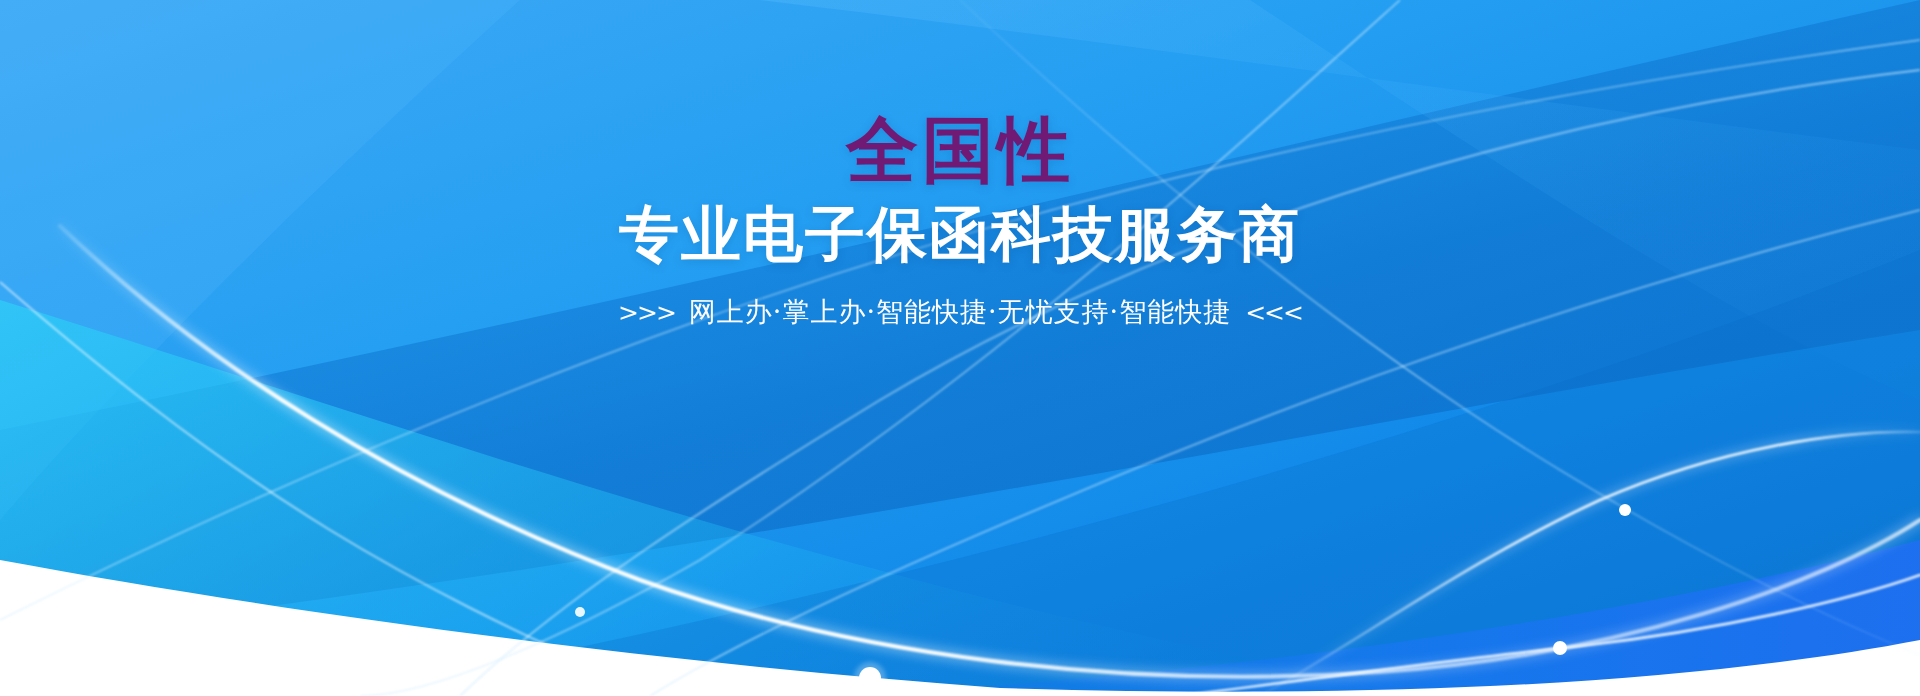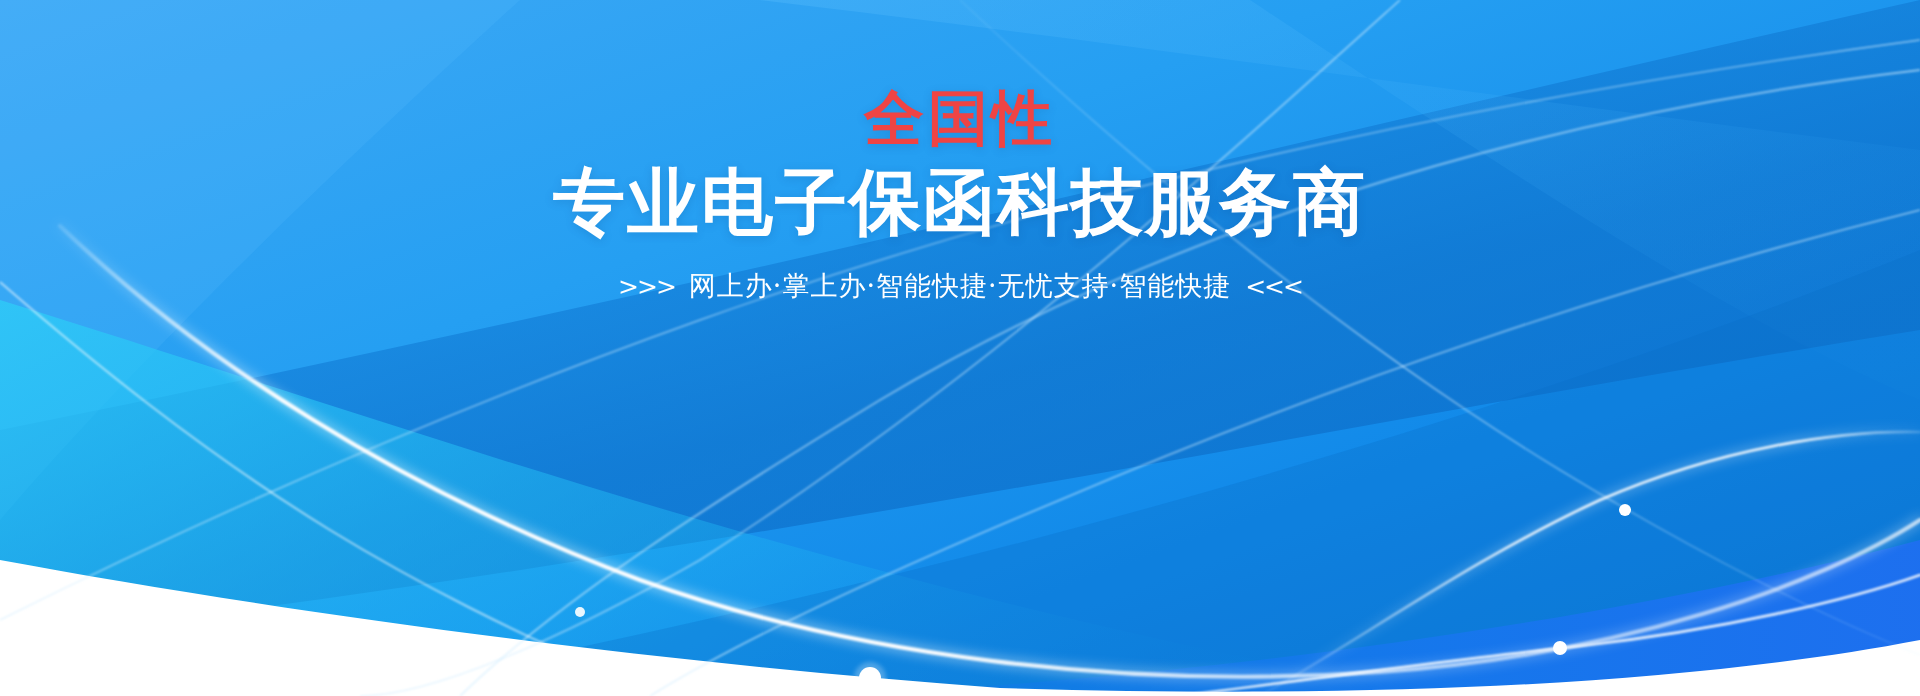--- a/index.html
+++ b/index.html
@@ -31,37 +31,37 @@
     width:1920px;
     height:696px;
     display:flex;
     flex-direction:column;
     align-items:center;
     justify-content:flex-start;
     pointer-events:none;
   }
 
   .title-line1{
-    margin-top:88px;
+    margin-top:114px;
     font-family:"DejaVu Sans","Liberation Sans",sans-serif;
     font-weight:bold;
-    font-size:60px;
+    font-size:72px;
     line-height:1.0;
     letter-spacing:4px;
-    color:#ef4444;
+    color:#701a75;
     text-align:center;
     white-space:nowrap;
     text-shadow:0 2px 10px rgba(4,60,130,0.18);
   }
 
   .title-line2{
     margin-top:18px;
     font-family:"DejaVu Sans","Liberation Sans",sans-serif;
     font-weight:bold;
-    font-size:72px;
+    font-size:60px;
     line-height:1.0;
     letter-spacing:2px;
     color:#ffffff;
     text-align:center;
     white-space:nowrap;
     text-shadow:0 2px 10px rgba(4,60,130,0.18);
   }
 
   .subtitle-row{
     margin-top:30px;

